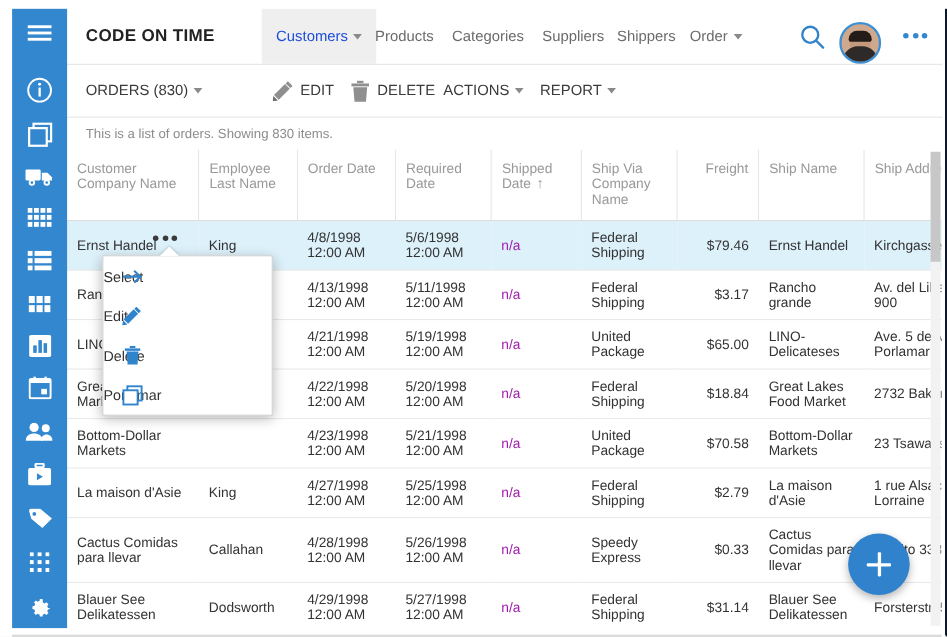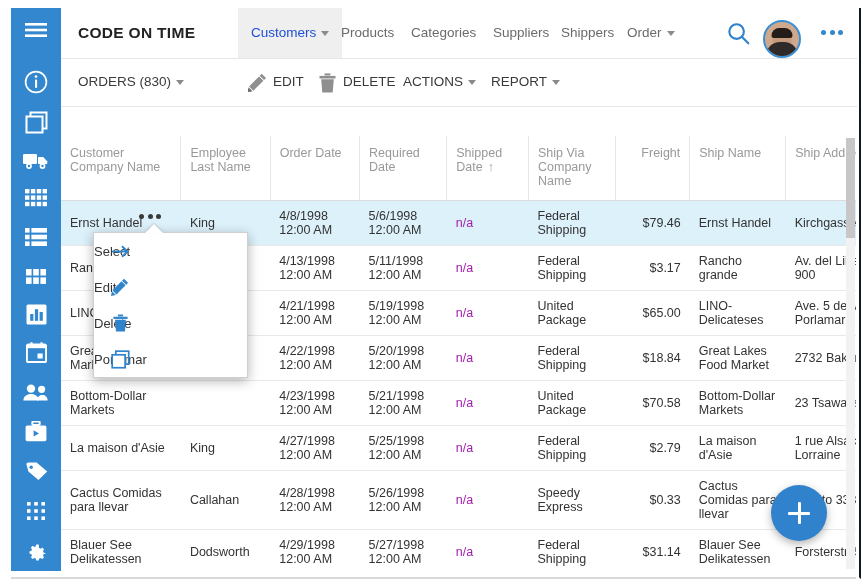--- a/index.html
+++ b/index.html
@@ -391,20 +391,23 @@
     </div>
     <div class="tbitem" style="left:282px">DELETE</div>
     <div class="tbitem" style="left:342px">
       <span>ACTIONS</span><span class="caret"></span>
     </div>
     <div class="tbitem" style="left:430px">
       <span>REPORT</span><span class="caret"></span>
     </div>
   </div>
 
+  <div id="infostrip">
+    <div id="infotext">This is a list of orders. Showing 830 items.</div>
+  </div>
 
   <div id="gridwrap">
     <table class="grid">
       <colgroup>
         <col style="width:110px">
           <col style="width:82px">
           <col style="width:82px">
         <col style="width:80px">
           <col style="width:75px">
           <col style="width:80px">

